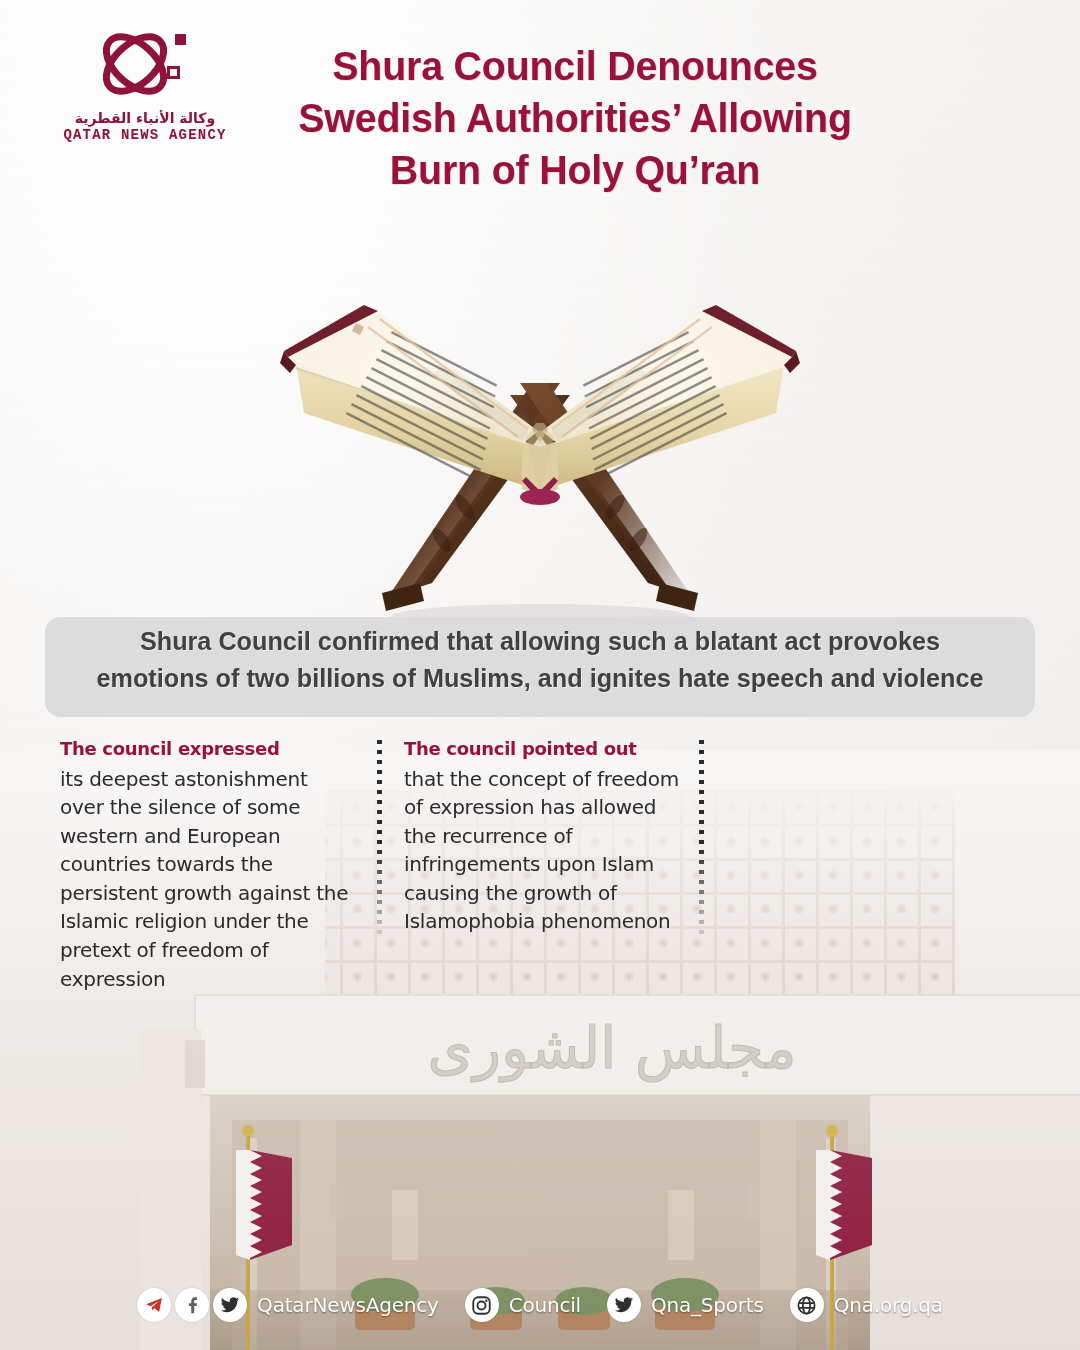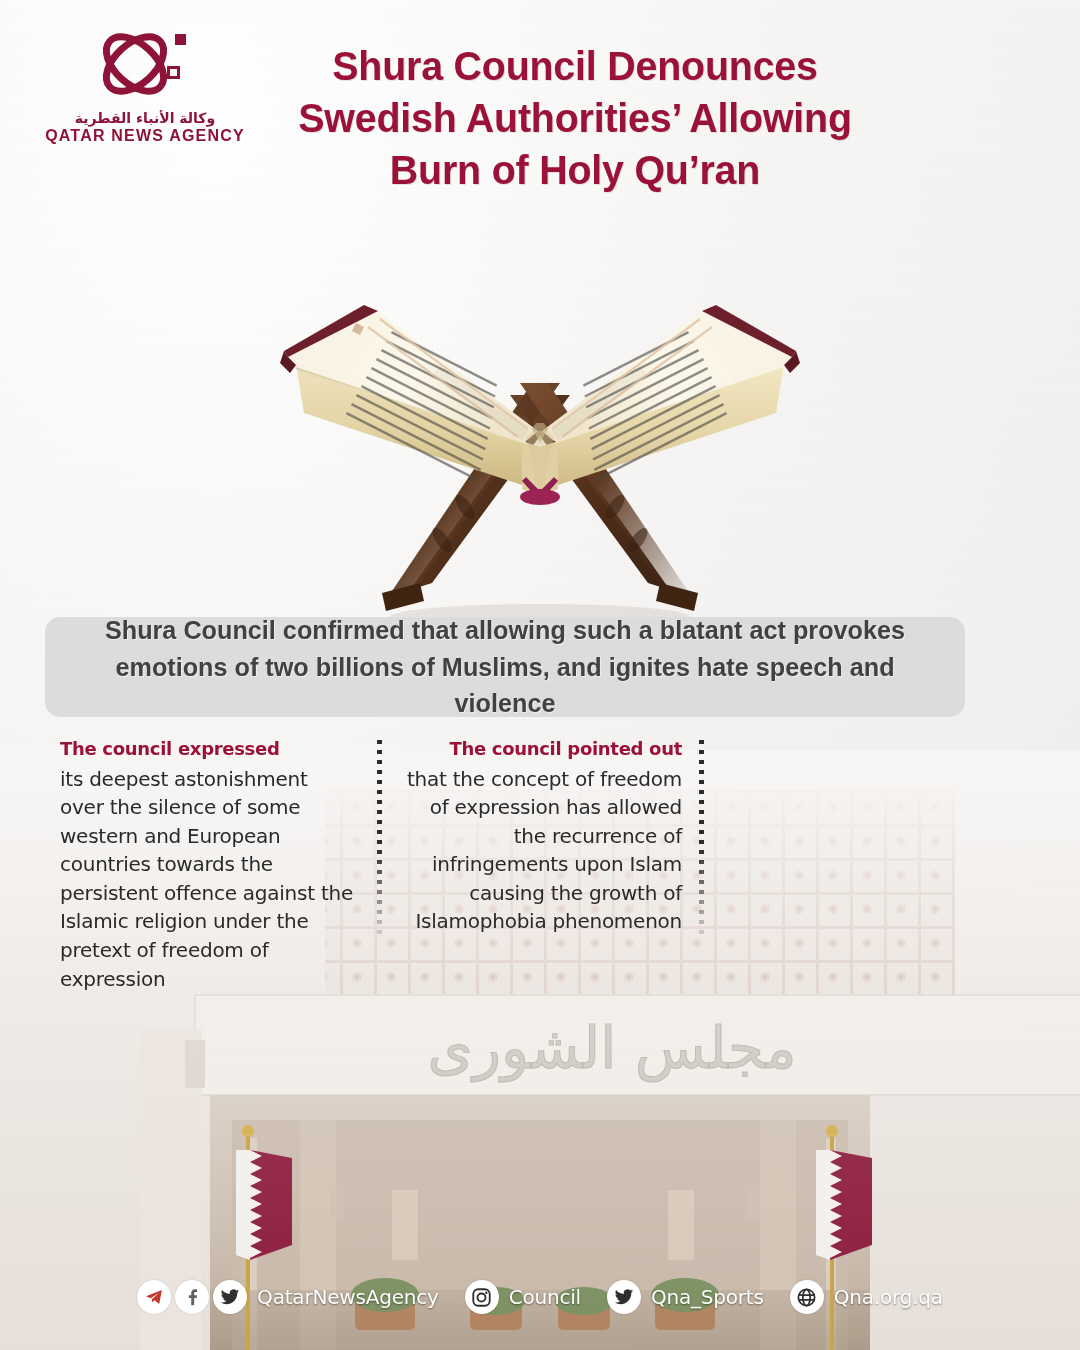--- a/index.html
+++ b/index.html
@@ -87,22 +87,22 @@
   .logo-ar {
     font-family: "DejaVu Sans", sans-serif;
     font-size: 14px;
     color: #8e1338;
     direction: rtl;
     letter-spacing: 0px;
     line-height: 1.15;
     font-weight: 700;
   }
   .logo-en {
-    font-family: Liberation Sans, sans-serif;
-    font-size: 16px;
+    font-family: Liberation Mono, monospace;
+    font-size: 14px;
     font-weight: 700;
     color: #8e1338;
     letter-spacing: 1.2px;
     margin-top: 1px;
   }
 
   .headline {
     position: absolute;
     left: 215px;
     top: 40px;
@@ -129,27 +129,27 @@
     height: 390px;
     z-index: 4;
   }
   .quran-svg { display: block; margin: 0 auto; }
 
   
   .summary-bar {
     position: absolute;
     left: 45px;
     top: 617px;
-    width: 920px;
+    width: 990px;
     height: 100px;
     background: #dcdcdc;
     border-radius: 15px;
     z-index: 6;
     display: flex;
-    align-items: center;
+    align-items: flex-start;
     justify-content: center;
     box-sizing: border-box;
     padding: 6px 26px;
   }
   .summary-text {
     font-family: "Liberation Sans Narrow", "Liberation Sans", sans-serif;
     font-weight: 700;
     font-size: 26px;
     line-height: 1.42;
     color: #414141;
@@ -165,21 +165,21 @@
     top: 738px;
     width: 965px;
     z-index: 6;
     display: flex;
   }
   .col {
     position: relative;
     box-sizing: border-box;
   }
   .col-1 { width: 322px; padding-right: 26px; }
-  .col-2 { width: 322px; padding-left: 22px; padding-right: 22px; text-align: right; }
+  .col-2 { width: 322px; padding-left: 22px; padding-right: 22px; }
   .col-3 { width: 321px; padding-left: 25px; }
 
   .col-head {
     font-family: "DejaVu Sans", "Liberation Sans", sans-serif;
     font-weight: 700;
     font-size: 18px;
     line-height: 1.25;
     color: #9b1239;
     margin-bottom: 4px;
     letter-spacing: -0.3px;
@@ -207,21 +207,21 @@
 
   
   .footer {
     position: absolute;
     left: 0;
     bottom: 20px;
     width: 1080px;
     height: 50px;
     z-index: 8;
     display: flex;
-    align-items: flex-start;
+    align-items: center;
     justify-content: center;
   }
   .social-group {
     display: flex;
     align-items: center;
     margin-right: 26px;
   }
   .social-group:last-child { margin-right: 0; }
   .sicon {
     width: 34px;
@@ -484,21 +484,21 @@
   </div>
 
   <div class="summary-bar">
     <div class="summary-text">Shura Council confirmed that allowing such a blatant act provokes emotions of two billions of Muslims, and ignites hate speech and violence</div>
   </div>
 
   <div class="columns">
 
     <div class="col col-1">
       <div class="col-head">The council expressed</div>
-      <div class="col-body">its deepest astonishment over the silence of some western and European countries towards the persistent offence against the Islamic religion under the pretext of freedom of expression</div>
+      <div class="col-body">its deepest astonishment over the silence of some western and European countries towards the persistent growth against the Islamic religion under the pretext of freedom of expression</div>
       <div class="divider"></div>
     </div>
 
     <div class="col col-2">
       <div class="col-head">The council pointed out</div>
       <div class="col-body">that the concept of freedom of expression has allowed the recurrence of infringements upon Islam causing the growth of Islamophobia phenomenon</div>
       <div class="divider"></div>
     </div>
 
     <div class="col col-3">

